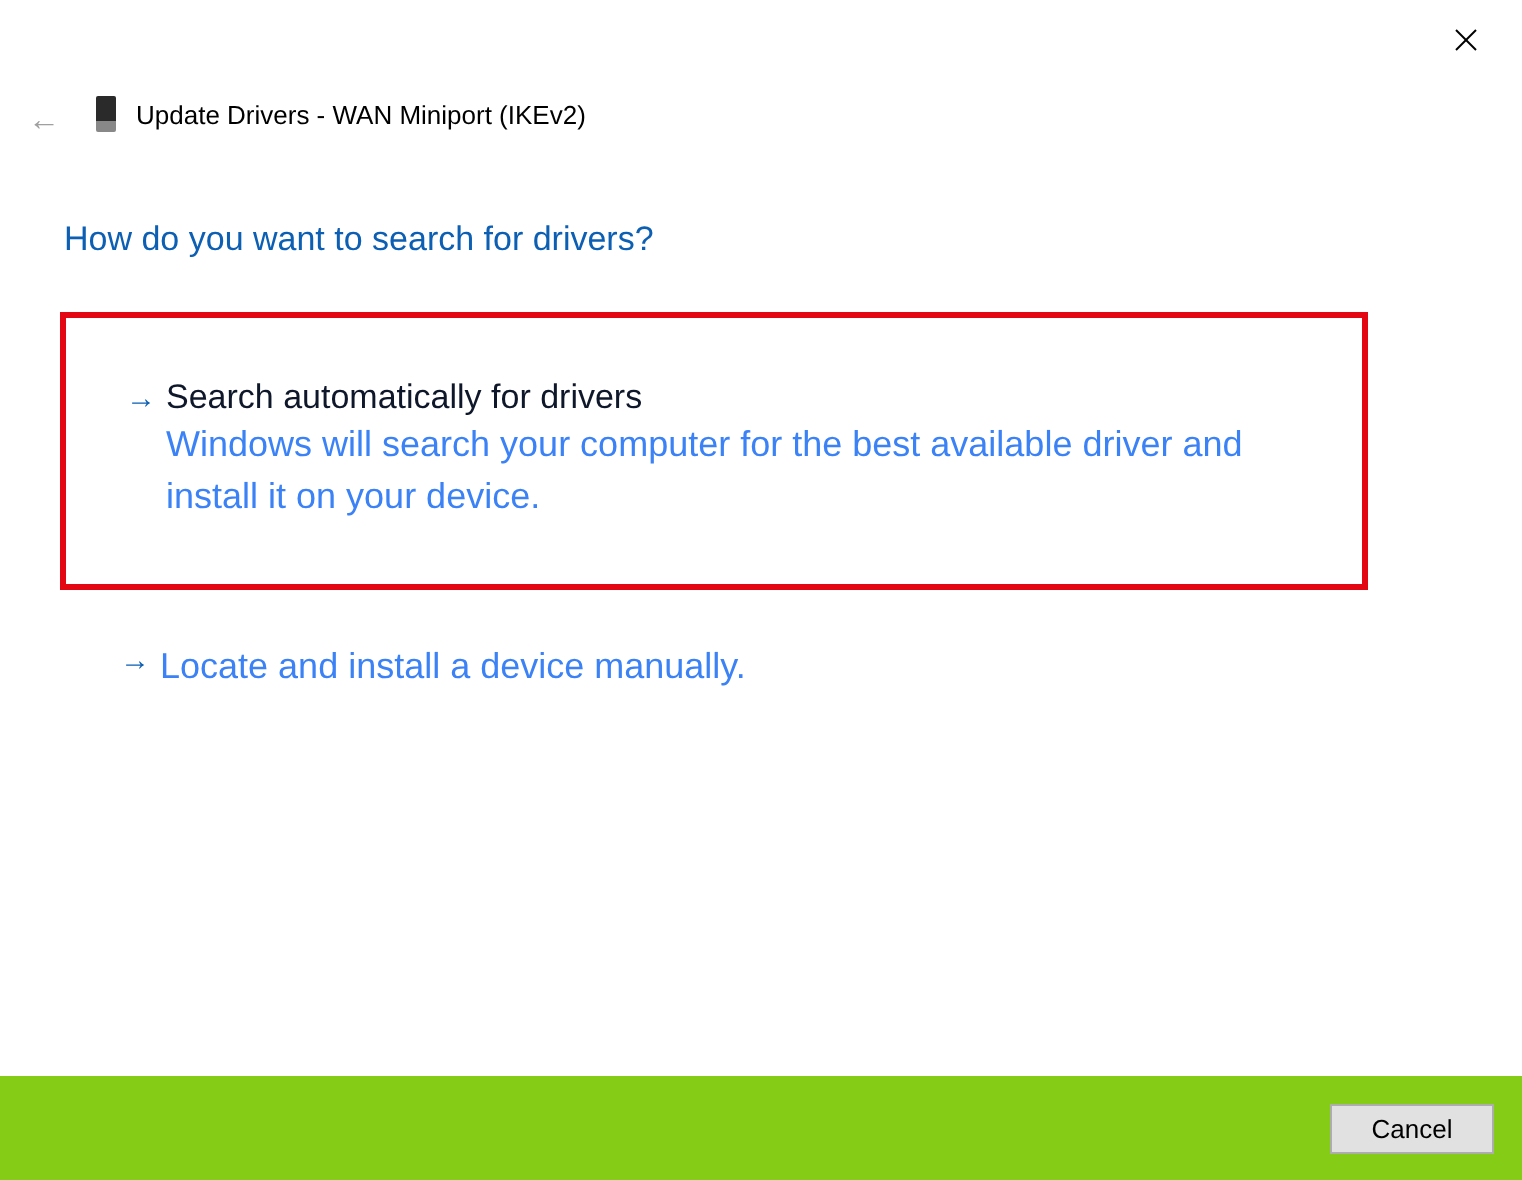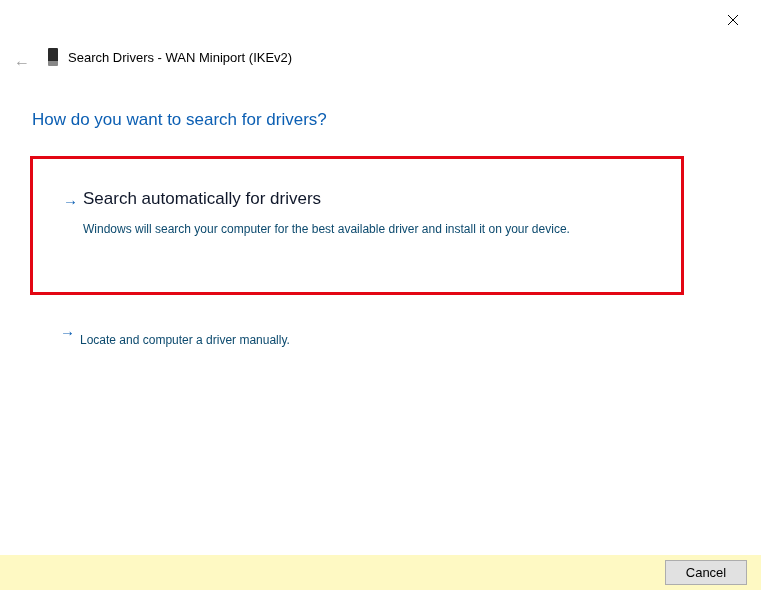--- a/index.html
+++ b/index.html
@@ -92,34 +92,34 @@
     .option-2 .option-arrow {
       top: 6px;
     }
     .option-title {
       font-size: 17px;
       color: #0f172a;
       font-weight: 400;
       margin-left: 22px;
     }
     .option-desc {
-      font-size: 12px;
-      color: #0c4a6e;
+      font-size: 18px;
+      color: #3b82f6;
       margin-left: 22px;
-      margin-top: 12px;
+      margin-top: 0;
       line-height: 1.45;
       max-width: 560px;
     }
     .footer {
       position: absolute;
       bottom: 0;
       left: 0;
       right: 0;
-      height: 35px;
-      background: #fef9c3;
+      height: 52px;
+      background: #84cc16;
       display: flex;
       align-items: center;
       justify-content: flex-end;
       padding-right: 14px;
     }
     .cancel-btn {
       width: 82px;
       height: 25px;
       background: #e1e1e1;
       border: 1px solid #adadad;
@@ -136,31 +136,31 @@
   <svg viewBox="0 0 12 12">
     <line x1="1" y1="1" x2="11" y2="11" stroke="#000" stroke-width="1"></line>
     <line x1="11" y1="1" x2="1" y2="11" stroke="#000" stroke-width="1"></line>
   </svg>
 </div>
 
 <div class="back-arrow">←</div>
 
 <div class="header">
   <div class="device-icon"></div>
-  <div class="header-title">Search Drivers - WAN Miniport (IKEv2)</div>
+  <div class="header-title">Update Drivers - WAN Miniport (IKEv2)</div>
 </div>
 
 <h1 class="main-heading">How do you want to search for drivers?</h1>
 
 <div class="option-box option-1">
   <div class="option-arrow">→</div>
   <div class="option-title">Search automatically for drivers</div>
   <div class="option-desc">Windows will search your computer for the best available driver and install it on your device.</div>
 </div>
 
 <div class="option-box option-2">
   <div class="option-arrow">→</div>
-  <div class="option-desc">Locate and computer a driver manually.</div>
+  <div class="option-desc">Locate and install a device manually.</div>
 </div>
 
 <div class="footer">
   <button class="cancel-btn">Cancel</button>
 </div>
 
 </body></html>

